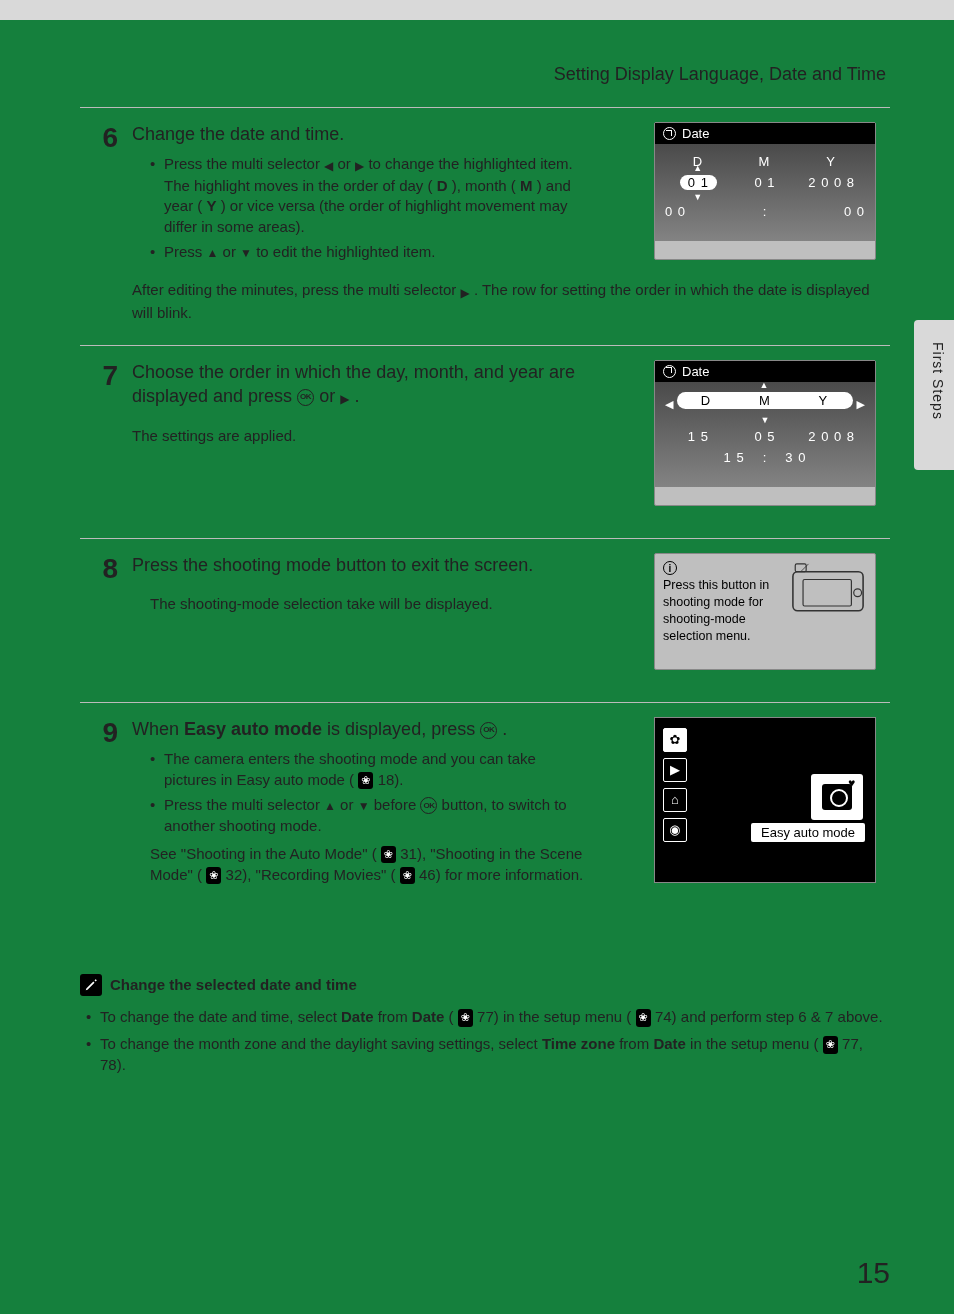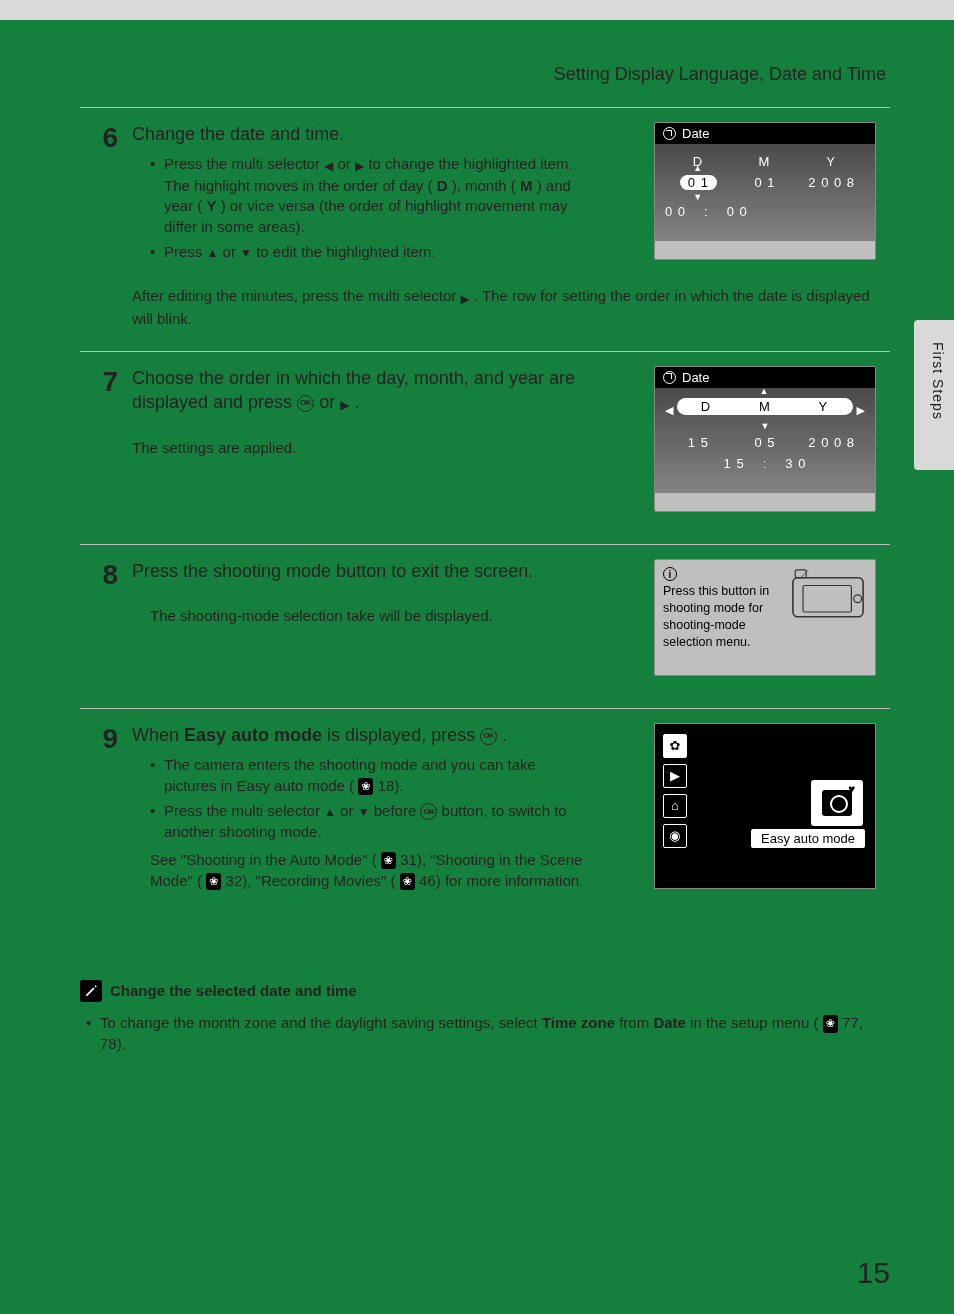--- a/index.html
+++ b/index.html
@@ -58,21 +58,21 @@
   }
   .step-body { flex: 1; }
   .step-title { font-size: 18px; margin-bottom: 8px; line-height: 1.35; }
   .step-title b { font-weight: bold; }
 
   ul.bullets { list-style: none; padding-left: 18px; max-width: 460px; }
   ul.bullets li { position: relative; padding-left: 14px; margin: 4px 0; line-height: 1.38; font-size: 15px; }
   ul.bullets li::before { content: "•"; position: absolute; left: 0; top: 0; }
 
   .para { font-size: 15px; line-height: 1.4; margin-top: 6px; max-width: 460px; padding-left: 18px;}
-  .para-nopad { font-size: 15px; line-height: 1.4; margin-top: 22px; }
+  .para-nopad { font-size: 15px; line-height: 1.4; margin-top: 16px; }
 
   .glyph-up, .glyph-down, .glyph-left, .glyph-right { display: inline-block; vertical-align: middle; }
   .glyph-up::before { content: "▲"; font-size: 12px; }
   .glyph-down::before { content: "▼"; font-size: 12px; }
   .glyph-left::before { content: "◀"; font-size: 12px; }
   .glyph-right::before { content: "▶"; font-size: 12px; }
 
   .ok-icon {
     display: inline-flex;
     width: 17px; height: 17px;
@@ -226,21 +226,21 @@
             </div>
             <div class="dmy-values" style="color:#fff;">
               <div class="dmy-col tri-wrap">
                 <span class="tri-up">▲</span>
                 <span class="hl-pill">0 1</span>
                 <span class="tri-down">▼</span>
               </div>
               <div class="dmy-col">0 1</div>
               <div class="dmy-col">2 0 0 8</div>
             </div>
-            <div class="dmy-values time" style="margin-top:14px; justify-content:flex-start; gap:18px;">
+            <div class="dmy-values time" style="margin-top:14px; justify-content:space-between; gap:18px;">
               <span>0 0</span>
               <span>:</span>
               <span>0 0</span>
             </div>
           </div>
           <div style="height:18px;"></div>
         </div>
       </div>
 
       <div class="step-title">Change the date and time.</div>
@@ -394,20 +394,31 @@
     <div class="note-head">
       <span class="note-badge">
         <svg viewBox="0 0 24 24">
             <path fill="#fff" d="M3 21l3-1 12-12-2-2L4 18l-1 3zm15-17l2 2 2-2-2-2-2 2z"></path>
           </svg>
       </span>
       <span>Change the selected date and time</span>
     </div>
     <ul class="note-bullets">
       <li>
+        <span>To change the date and time, select </span>
+        <b>Date</b>
+        <span> from </span>
+        <b>Date</b>
+        <span> (</span>
+        <span class="ref-badge">❀</span>
+        <span> 77) in the setup menu (</span>
+        <span class="ref-badge">❀</span>
+        <span> 74) and perform step 6 &amp; 7 above.</span>
+      </li>
+      <li>
         <span>To change the month zone and the daylight saving settings, select </span>
         <b>Time zone</b>
         <span> from </span>
         <b>Date</b>
         <span> in the setup menu (</span>
         <span class="ref-badge">❀</span>
         <span> 77, 78).</span>
       </li>
     </ul>
   </div>

